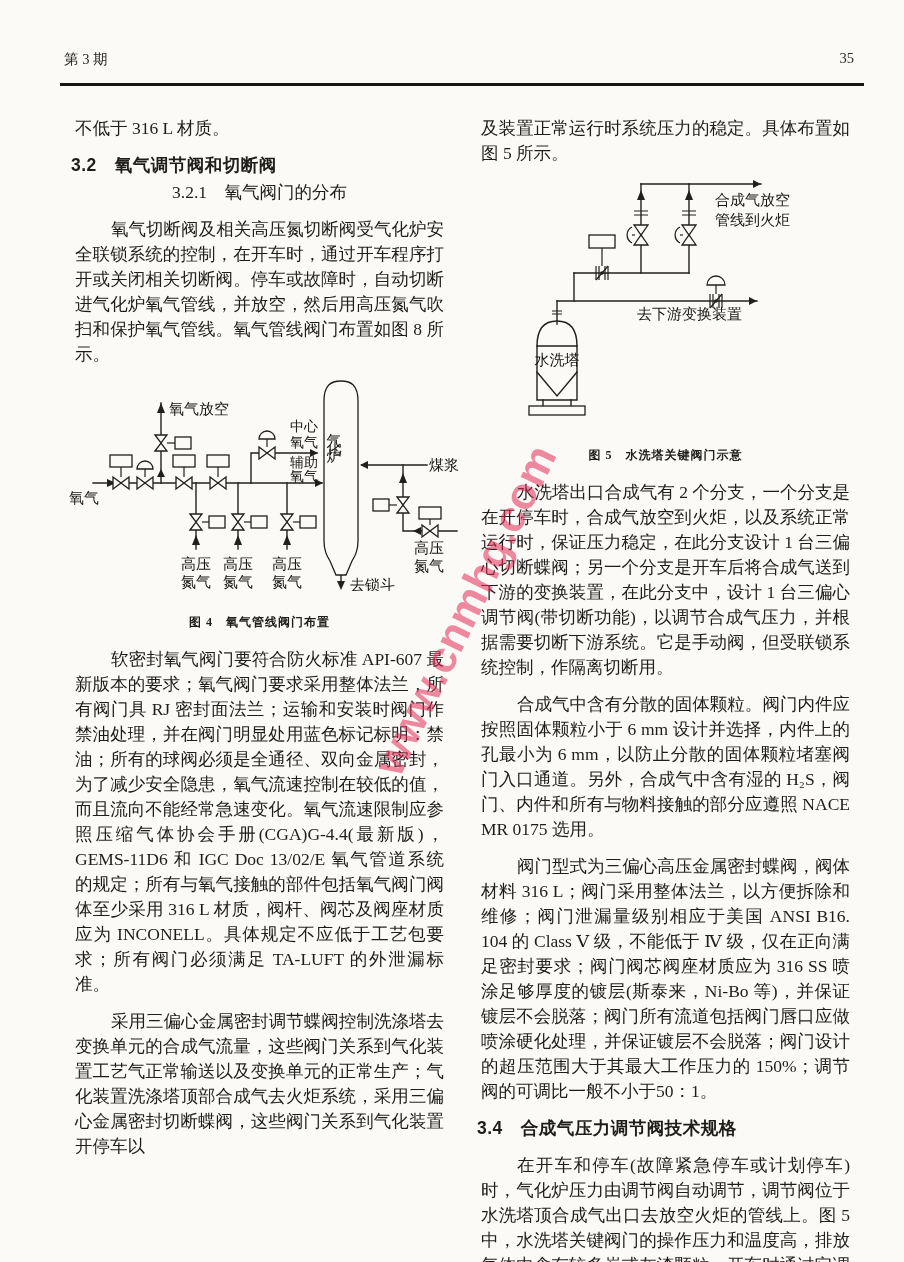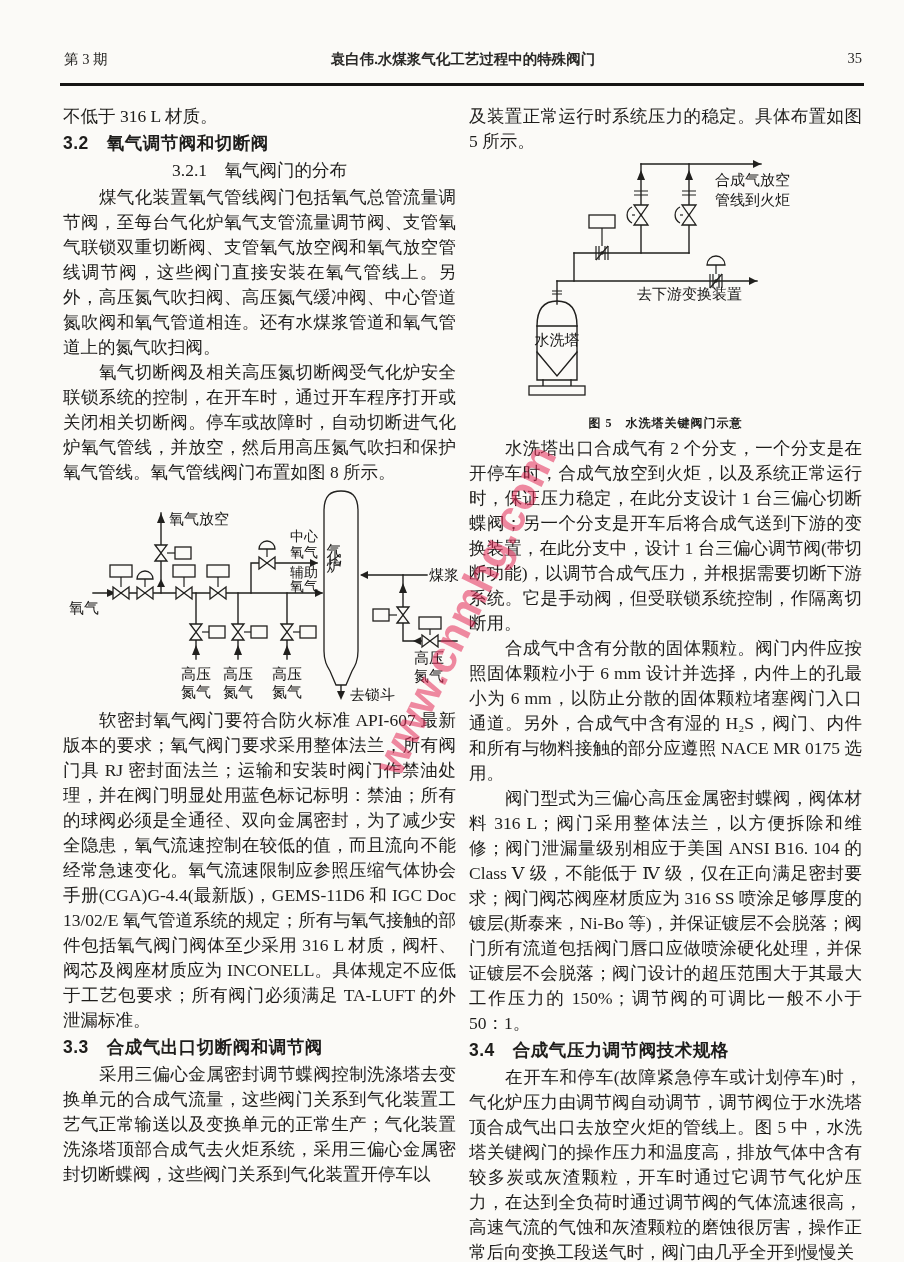--- a/index.html
+++ b/index.html
@@ -7,33 +7,33 @@
     position:relative; width:904px; height:1262px; overflow:hidden;
     background:#fbfaf7; color:#1e1d1b;
     font-family:"Liberation Serif","DejaVu Serif",serif;
   }
   .header{
     position:absolute; left:64px; right:42px; top:50px; height:22px;
     font-size:14.5px; color:#2a2927;
   }
   .header .issue{position:absolute; left:0; top:0;}
   .header .title{position:absolute; left:50%; transform:translateX(-50%); top:0; font-weight:bold; white-space:nowrap;}
-  .header .pno{position:absolute; right:0; top:0;margin-left:33px;}
+  .header .pno{position:absolute; right:8px; top:0;margin-left:33px;}
   .rule{position:absolute; left:60px; right:40px; top:83px; height:3px; background:#161514;}
   .col{
     position:absolute; top:104px; width:393px;
     font-size:17.5px; line-height:25px; text-align:justify;
   }
   .col-left{left:63px;}
   .col-right{left:469px;}
-  .col p{margin:0; padding:0;}
+  .col p{margin:12px; padding:0;}
   p.ind{text-indent:36px;}
   p.h-bold{
     font-family:"Liberation Sans","DejaVu Sans",sans-serif;
-    font-weight:bold; text-align:left; margin:2px 0; letter-spacing:.5px;
+    font-weight:bold; text-align:left; margin:2px 8px; letter-spacing:.5px;
   }
   p.h-sub{text-align:center; margin:2px 0 2px;}
   .fig{position:relative; margin:4px 0 0 0;}
   .fig-caption{
     text-align:center; font-weight:bold; font-size:12px;
     margin:1px 0 4px 0; letter-spacing:1px;
   }
   
   .ln{stroke:#21201e; stroke-width:1.4; fill:none; stroke-linecap:square;}
   .ln2{stroke:#21201e; stroke-width:1.2; fill:none;}
@@ -50,30 +50,28 @@
     pointer-events:none; z-index:5;
   }
 </style>
 </head>
 <body>
 
 <div class="page">
 
   <div class="header">
     <span class="issue">第 3 期</span>
-    <span class="title">袁白伟.水煤浆气化工艺过程中的特殊阀门</span>
     <span class="pno">35</span>
   </div>
   <div class="rule"></div>
 
   <div class="col col-left">
     <p>不低于 316 L 材质。</p>
     <p class="h-bold">3.2　氧气调节阀和切断阀</p>
     <p class="h-sub">3.2.1　氧气阀门的分布</p>
-    <p class="ind">煤气化装置氧气管线阀门包括氧气总管流量调节阀，至每台气化炉氧气支管流量调节阀、支管氧气联锁双重切断阀、支管氧气放空阀和氧气放空管线调节阀，这些阀门直接安装在氧气管线上。另外，高压氮气吹扫阀、高压氮气缓冲阀、中心管道氮吹阀和氧气管道相连。还有水煤浆管道和氧气管道上的氮气吹扫阀。</p>
     <p class="ind">氧气切断阀及相关高压氮切断阀受气化炉安全联锁系统的控制，在开车时，通过开车程序打开或关闭相关切断阀。停车或故障时，自动切断进气化炉氧气管线，并放空，然后用高压氮气吹扫和保护氧气管线。氧气管线阀门布置如图 8 所示。</p>
 
     <div class="fig">
       <svg width="398" height="212" viewBox="0 0 398 212">
 
         <g>
           <path class="ln" d="M30,104 H259"></path>
           <path class="ln" d="M98,104 V24"></path>
           <path class="ln" d="M133,104 V170 M175,104 V170 M224,104 V170"></path>
           <path class="ln" d="M188,104 V74 H254"></path>
@@ -156,23 +154,23 @@
         <text class="ft" x="133" y="208" text-anchor="middle">氮气</text>
         <text class="ft" x="175" y="190" text-anchor="middle">高压</text>
         <text class="ft" x="175" y="208" text-anchor="middle">氮气</text>
         <text class="ft" x="224" y="190" text-anchor="middle">高压</text>
         <text class="ft" x="224" y="208" text-anchor="middle">氮气</text>
         <text class="ft" x="366" y="174" text-anchor="middle">高压</text>
         <text class="ft" x="366" y="192" text-anchor="middle">氮气</text>
         <text class="ft" x="287" y="211">去锁斗</text>
       </svg>
     </div>
+    <p class="fig-caption">图 4　氧气管线阀门布置</p>
 
     <p class="ind">软密封氧气阀门要符合防火标准 API-607 最新版本的要求；氧气阀门要求采用整体法兰，所有阀门具 RJ 密封面法兰；运输和安装时阀门作禁油处理，并在阀门明显处用蓝色标记标明：禁油；所有的球阀必须是全通径、双向金属密封，为了减少安全隐患，氧气流速控制在较低的值，而且流向不能经常急速变化。氧气流速限制应参照压缩气体协会手册(CGA)G-4.4(最新版)，GEMS-11D6 和 IGC Doc 13/02/E 氧气管道系统的规定；所有与氧气接触的部件包括氧气阀门阀体至少采用 316 L 材质，阀杆、阀芯及阀座材质应为 INCONELL。具体规定不应低于工艺包要求；所有阀门必须满足 TA-LUFT 的外泄漏标准。</p>
-    <p class="h-bold">3.3　合成气出口切断阀和调节阀</p>
     <p class="ind">采用三偏心金属密封调节蝶阀控制洗涤塔去变换单元的合成气流量，这些阀门关系到气化装置工艺气正常输送以及变换单元的正常生产；气化装置洗涤塔顶部合成气去火炬系统，采用三偏心金属密封切断蝶阀，这些阀门关系到气化装置开停车以</p>
   </div>
 
   <div class="col col-right">
     <p>及装置正常运行时系统压力的稳定。具体布置如图 5 所示。</p>
 
     <div class="fig">
       <svg width="392" height="246" viewBox="0 0 392 246">
 
         <g>

